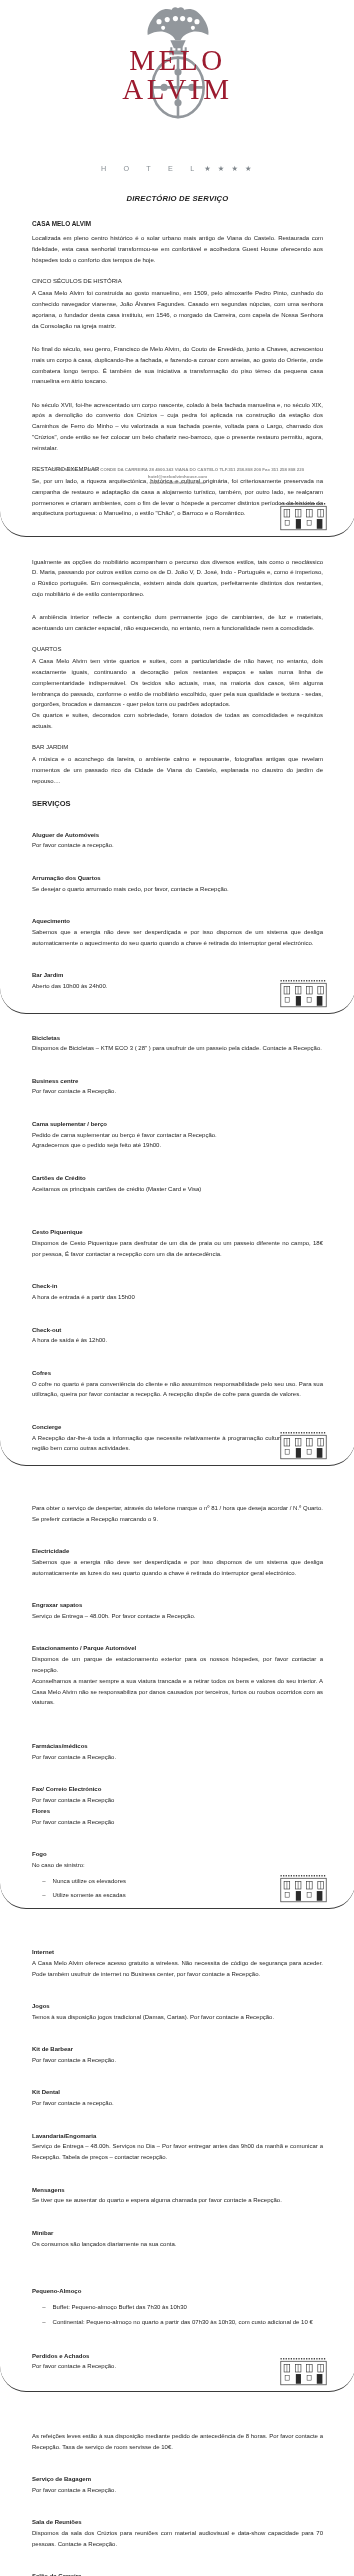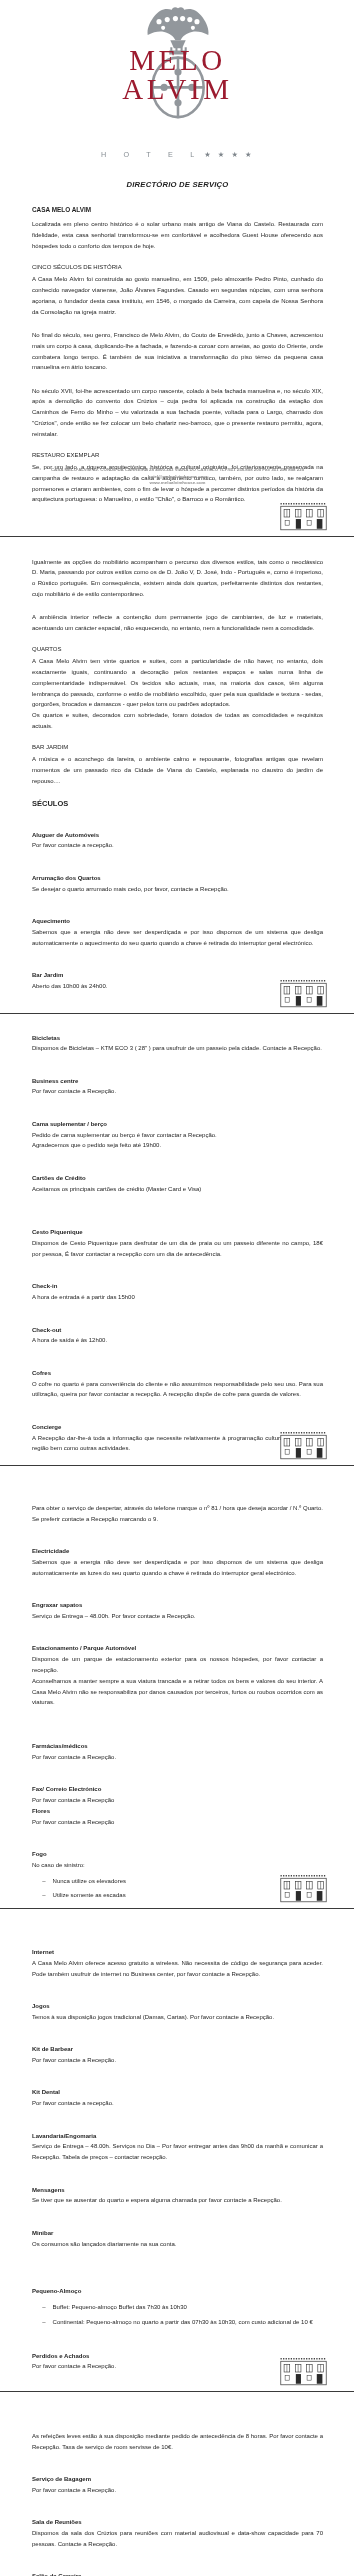--- a/index.html
+++ b/index.html
@@ -1,27 +1,27 @@
 <!DOCTYPE html>
 <html lang="pt" style="font-size:8.2px"><head>
 <meta charset="utf-8">
 <style>
   html,body{margin:0;padding:0;background:#ffffff;}
   .doc{width:355px;background:#ffffff;color:#1f1f1f;
        font-family:"Liberation Sans", sans-serif;overflow:hidden;}
   .page{position:relative;box-sizing:border-box;overflow:hidden;
-        border-bottom:1px solid #3a3a3a;padding:0 32px;}
+        border-bottom:1px solid #3a3a3a;padding:0 32px;border-radius:26px;}
   .flow{box-sizing:border-box;}
   
   .brand{position:relative;text-align:center;height:130px;padding-top:7.2px;}
   .crest{position:absolute;left:50%;top:5.2px;transform:translateX(-50%);opacity:.95;}
   .brand-name{position:relative;font-family:"Liberation Serif", serif;color:#9c1b2f;
               font-size:29px;line-height:29px;letter-spacing:3.6px;font-weight:500;}
   .brand-name.first{padding-top:39px;}
-  .hotel-row{text-align:center;margin-top:13px;color:#868d93;}
+  .hotel-row{text-align:center;margin-top:27px;color:#868d93;}
   .hotel-label{font-size:7.2px;letter-spacing:7.7px;font-weight:500;}
   .stars{font-size:7.2px;letter-spacing:2.6px;color:#7f868c;}
   .page-title{text-align:center;font-weight:bold;font-size:7.7px;letter-spacing:0.2px;margin-top:20.6px;font-style:italic;}
   
   .h1{font-weight:bold;font-size:6.4px;margin:17.5px 0 6.2px;}
   .caps{font-size:6px;margin:12.4px 0 4.1px;}
   .para{font-size:6px;line-height:10.8px;text-align:justify;margin:0 0 12.4px;}
   .big{font-size:7.5px;font-weight:bold;margin:9.3px 0 21.6px;}
   .svc{margin:0 0 21.6px;}
   .svc-t{font-weight:bold;font-size:6px;line-height:10.8px;}
@@ -118,21 +118,21 @@
 
   <section class="page" style="height:477px">
     <div class="flow" style="padding-top: 19.6px;">
         <p class="para">Igualmente as opções do mobiliário acompanham o percurso dos diversos estilos, tais como o neoclássico D. Maria, passando por outros estilos como os de D. João V, D. José, Indo - Português e, como é imperioso, o Rústico português. Em consequência, existem ainda dois quartos, perfeitamente distintos dos restantes, cujo mobiliário é de estilo contemporâneo.</p>
         <p class="para">A ambiência interior reflecte a contenção dum permanente jogo de cambiantes, de luz e materiais, acentuando um carácter espacial, não esquecendo, no entanto, nem a funcionalidade nem a comodidade.</p>
         <div class="caps">QUARTOS</div>
         <p class="para" style="margin-bottom: 0px;">A Casa Melo Alvim tem vinte quartos e suites, com a particularidade de não haver, no entanto, dois exactamente iguais, continuando a decoração pelos restantes espaços e salas numa linha de complementaridade indispensável. Os tecidos são actuais, mas, na maioria dos casos, têm alguma lembrança do passado, conforme o estilo de mobiliário escolhido, quer pela sua qualidade e textura - sedas, gorgorões, brocados e damascos - quer pelos tons ou padrões adoptados.</p>
         <p class="para">Os quartos e suites, decorados com sobriedade, foram dotados de todas as comodidades e requisitos actuais.</p>
         <div class="caps">BAR JARDIM</div>
         <p class="para">A música e o aconchego da lareira, o ambiente calmo e repousante, fotografias antigas que revelam momentos de um passado rico da Cidade de Viana do Castelo, esplanada no claustro do jardim de repouso....</p>
-        <div class="big">SÉCULOS</div>
+        <div class="big">SERVIÇOS</div>
         <div class="svc">
           <div class="svc-t">Aluguer de Automóveis</div>
           <p class="svc-l">Por favor contacte a recepção.</p>
         </div>
         <div class="svc">
           <div class="svc-t">Arrumação dos Quartos</div>
           <p class="svc-l">Se desejar o quarto arrumado mais cedo, por favor, contacte a Recepção.</p>
         </div>
         <div class="svc">
           <div class="svc-t">Aquecimento</div>

